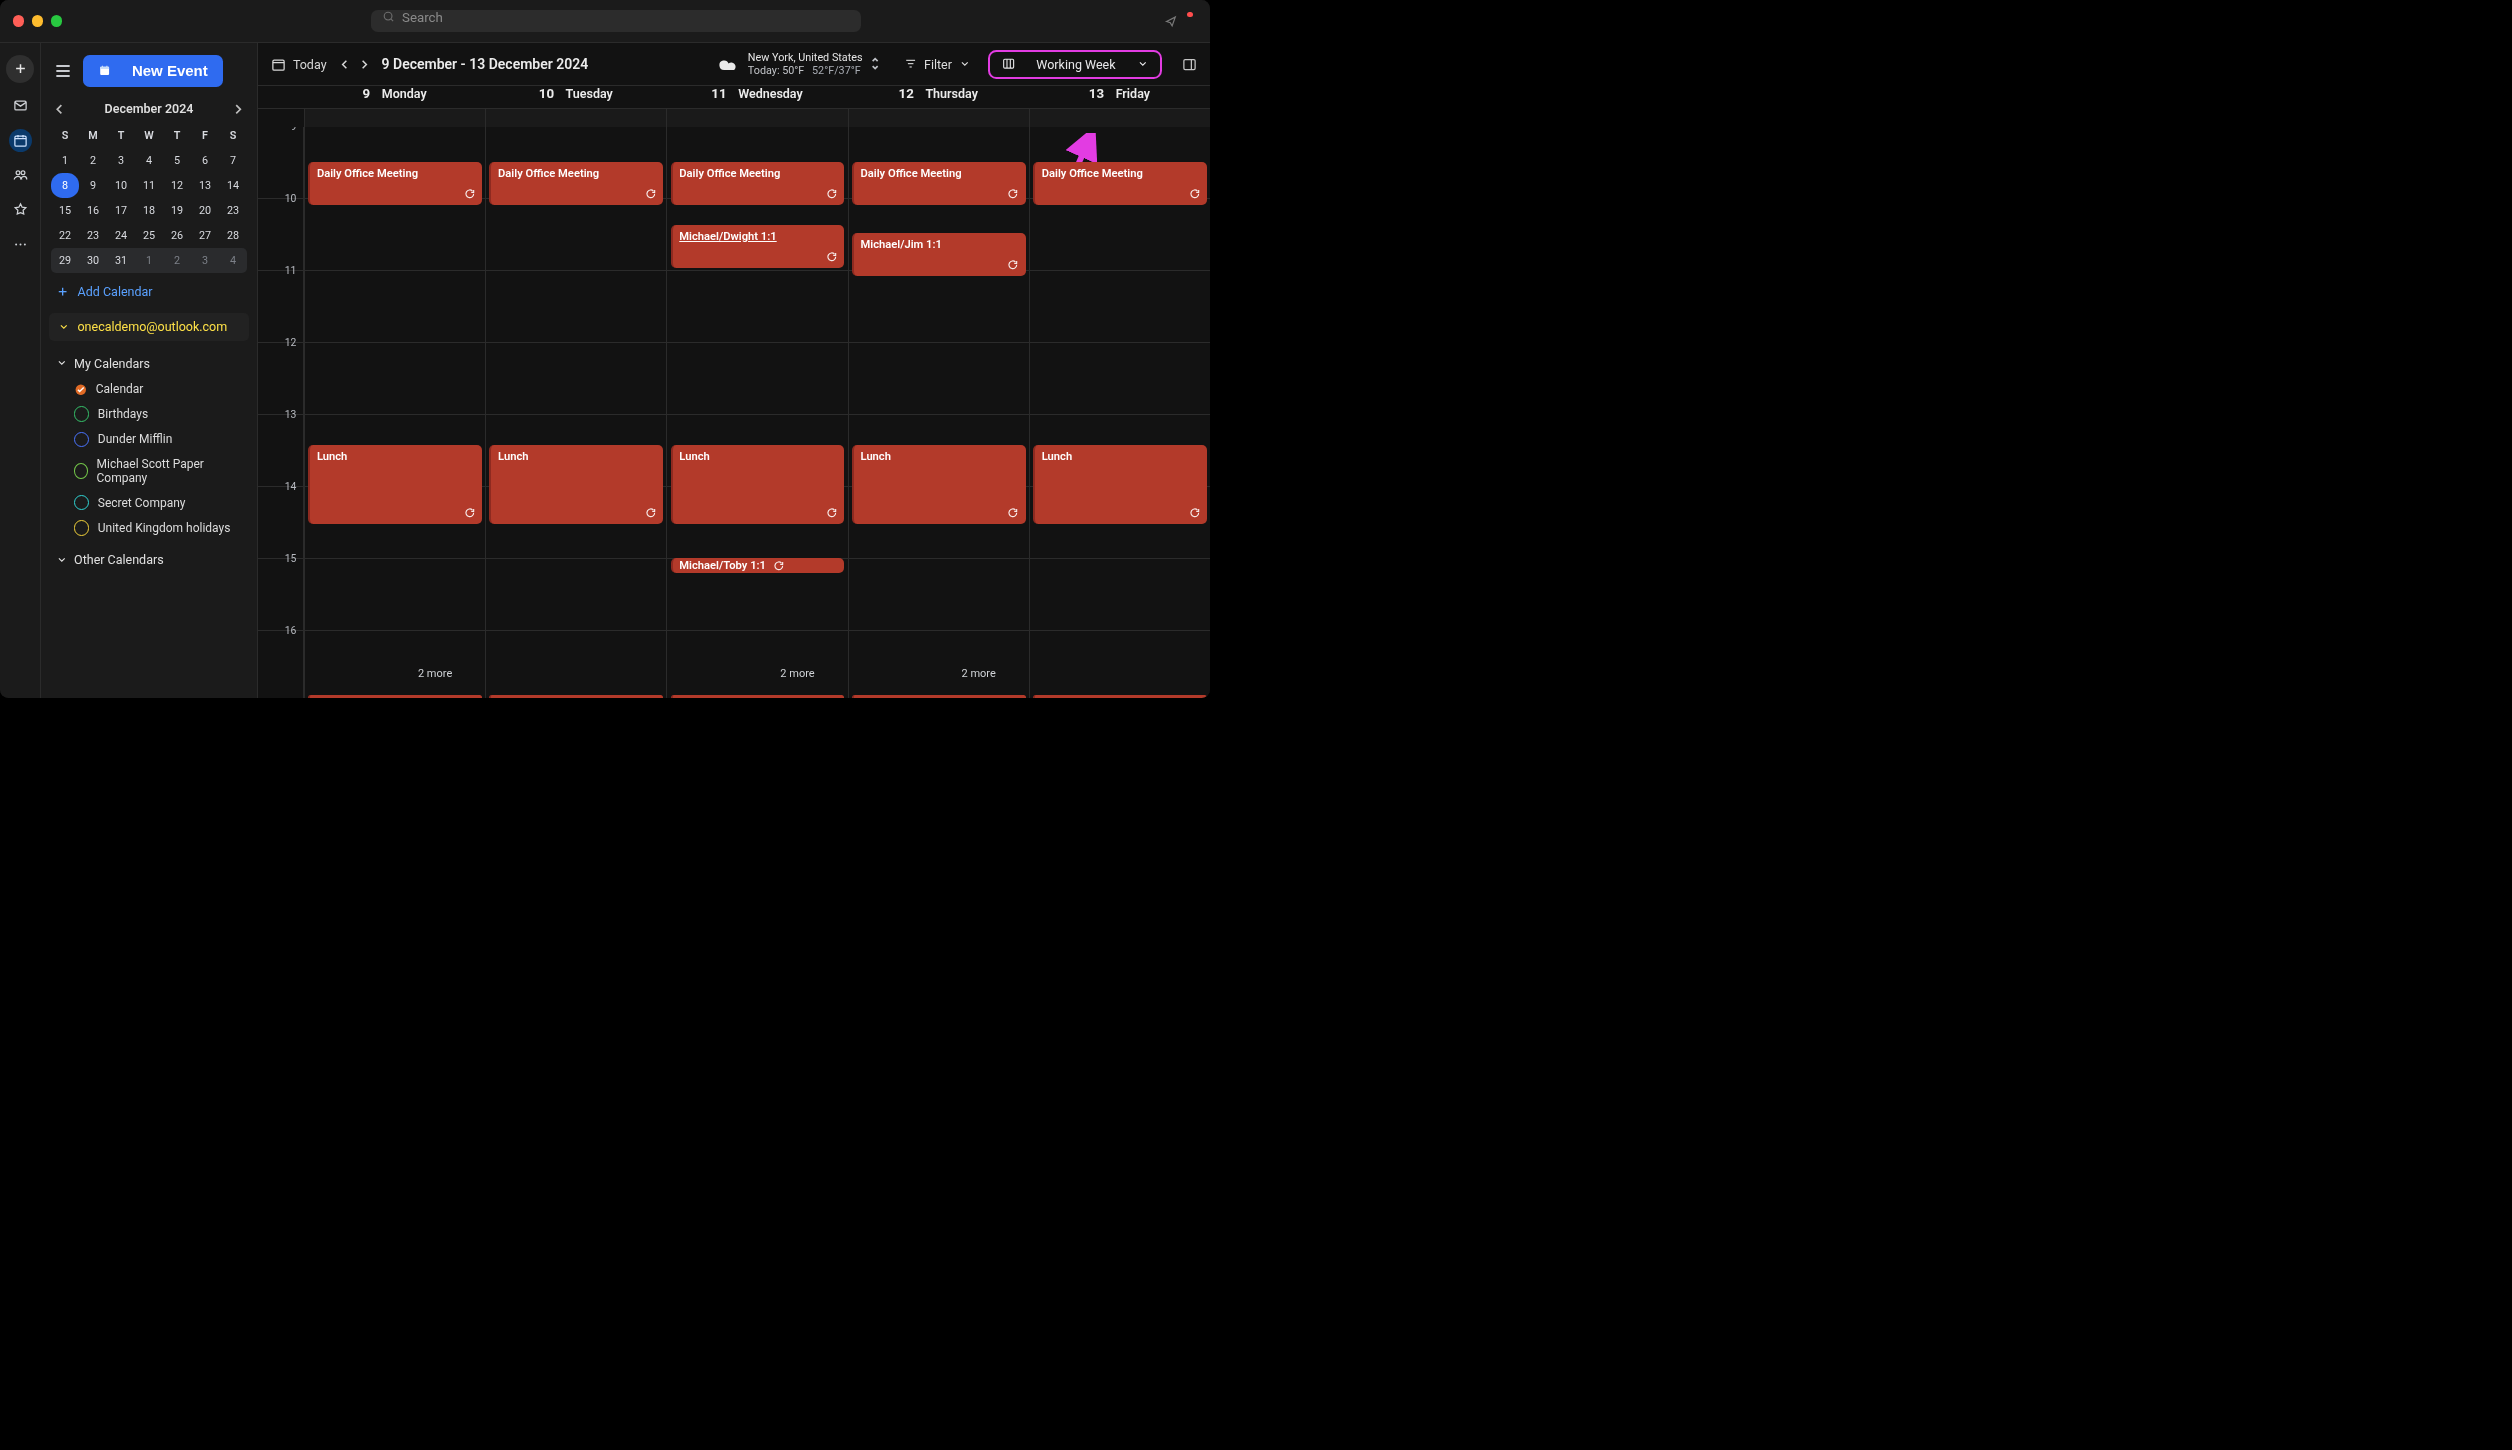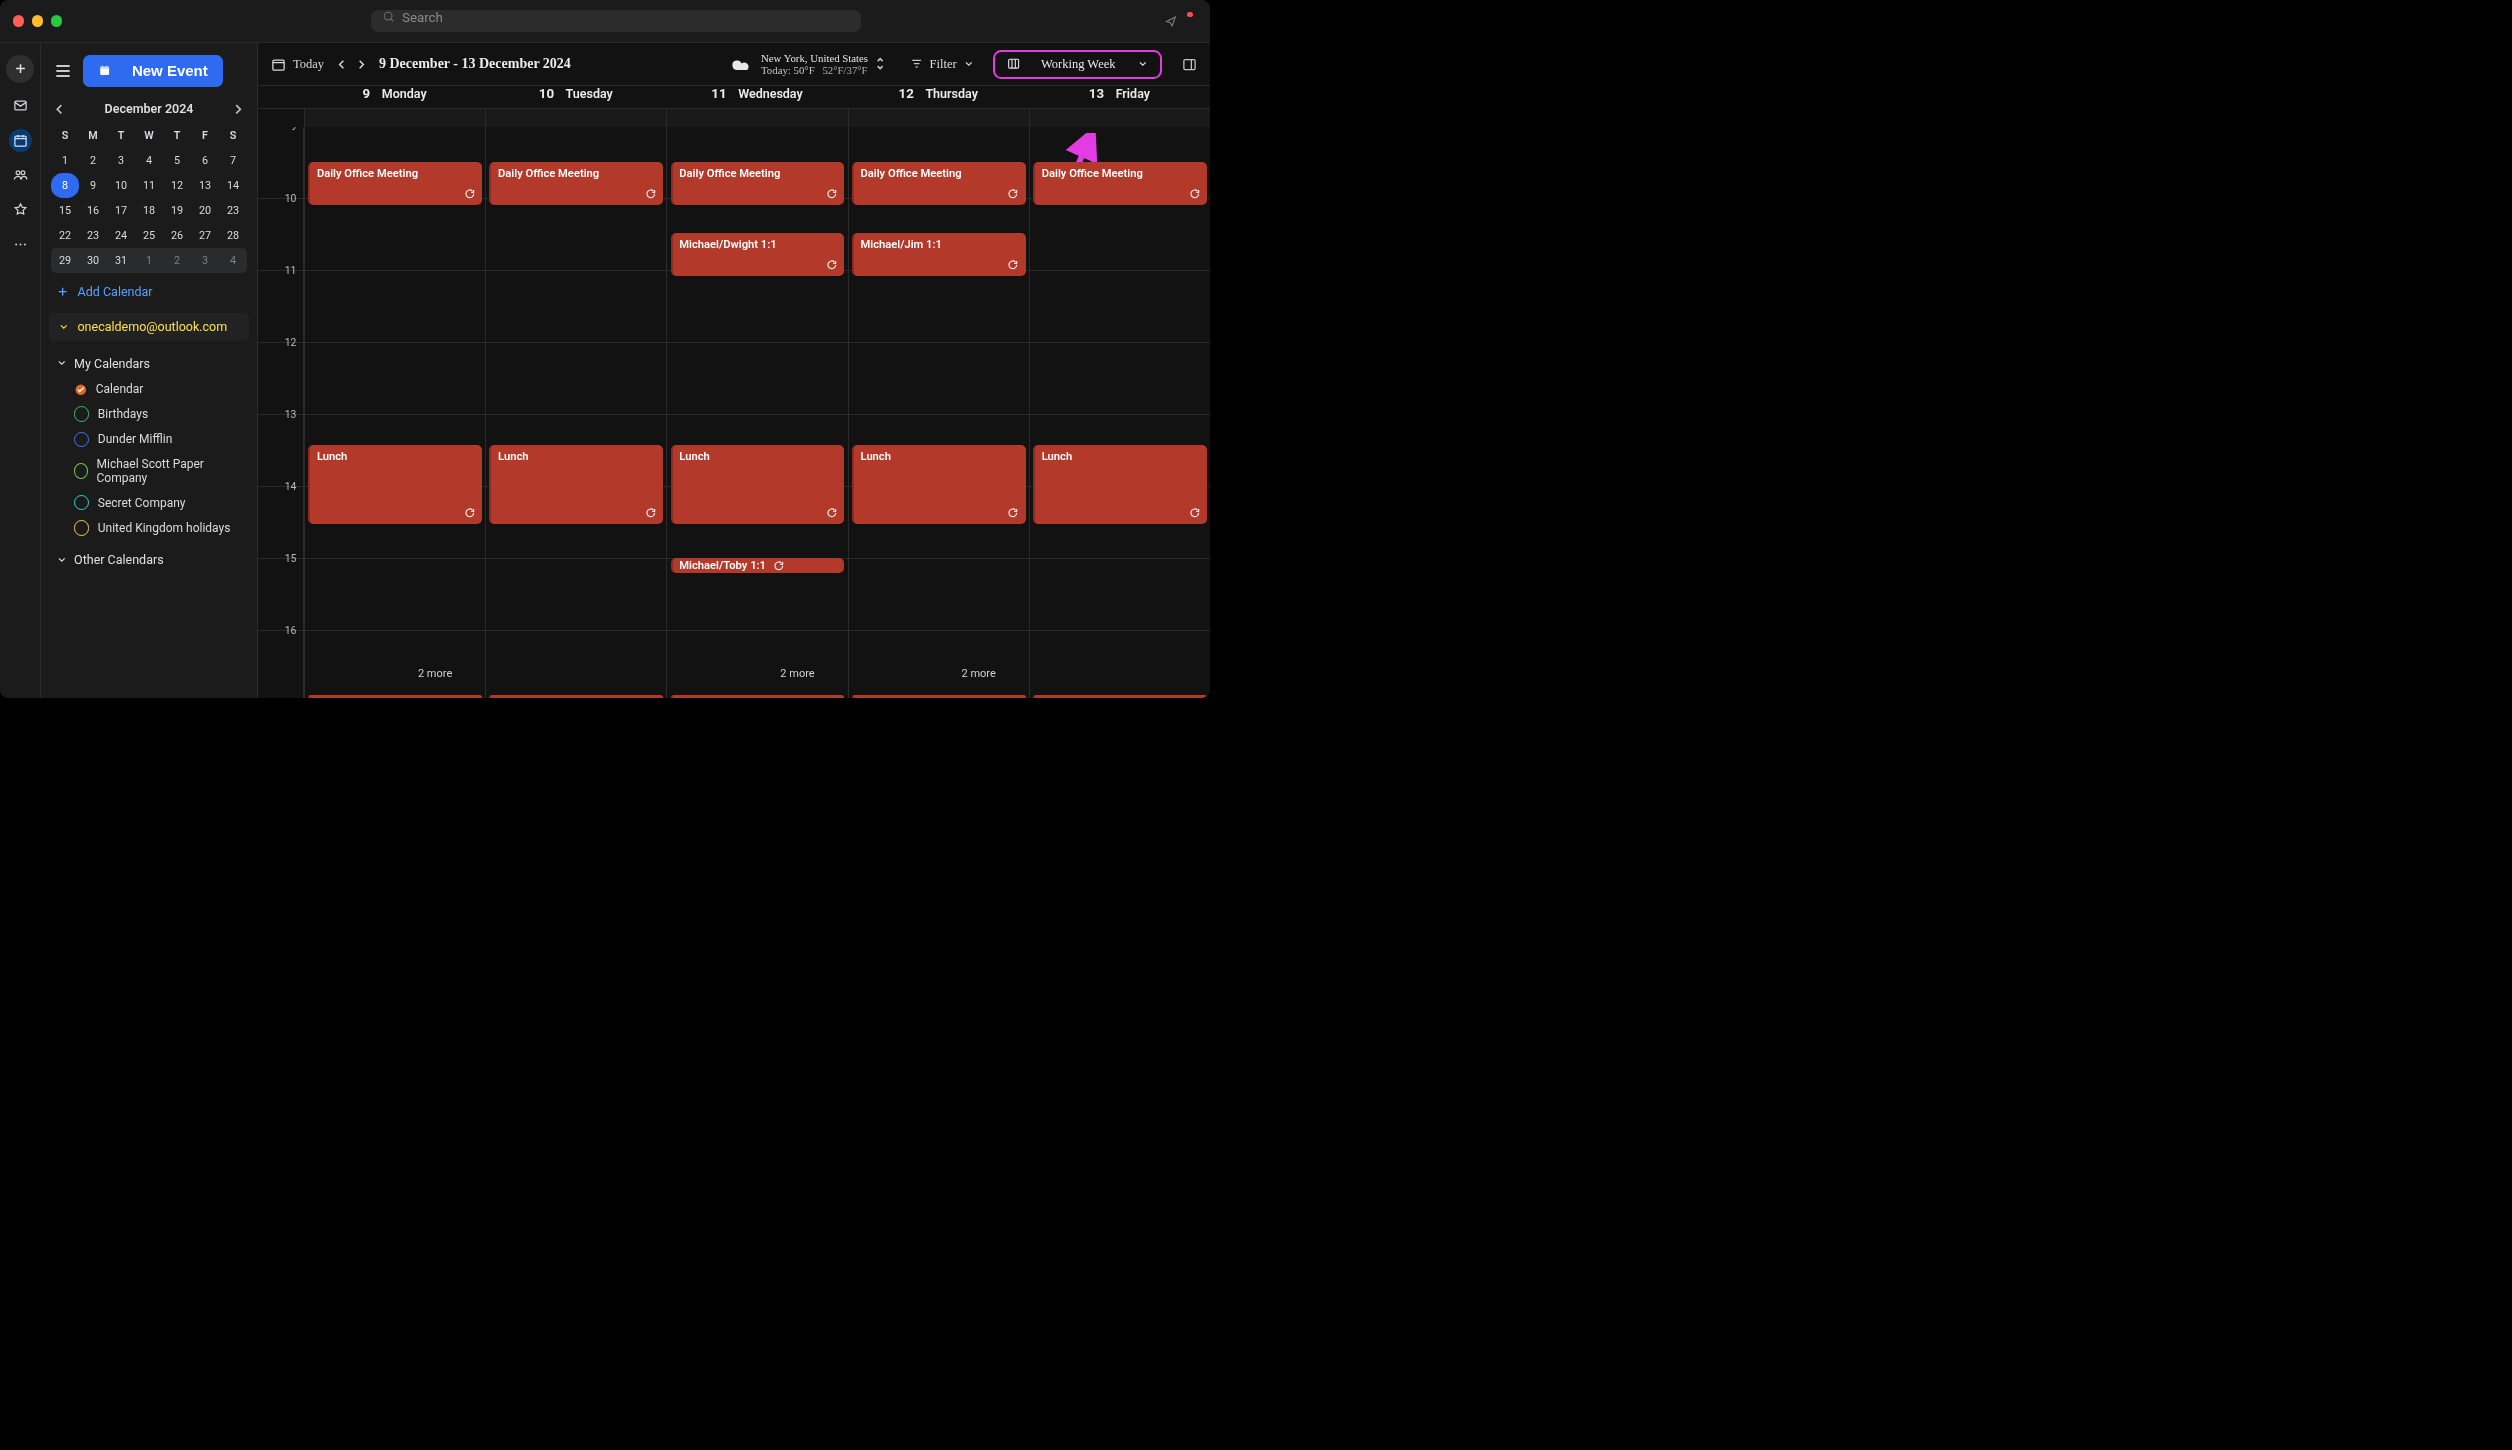--- a/index.html
+++ b/index.html
@@ -78,21 +78,21 @@
   .tree .section { display:flex; align-items:center; gap:6.6px; color:#e0e0e0; font-size:12.5px; padding:5px 3.3px; }
   .tree .section svg { width:11.6px; height:11.6px; }
   .cal-list { list-style:none; margin:1.7px 0 6.6px 0; padding:0; }
   .cal-list li { display:flex; align-items:center; gap:8.3px; padding:5px 3.3px 5px 21.6px; color:#dcdcdc; font-size:12px; }
   .chk { width:13.3px; height:13.3px; border-radius:50%; border:1.7px solid #888; display:inline-flex; align-items:center; justify-content:center; }
   .chk.check { border:none; }
   .chk.check svg { width:11.6px; height:11.6px; }
 
   
   .main { flex:1; display:flex; flex-direction:column; background:var(--bg-0); position:relative; }
-  .toolbar { height:42px; display:flex; align-items:center; gap:10px; padding:0 13.3px; border-bottom:0.8px solid var(--divider);font-family:Liberation Serif, serif; }
+  .toolbar { height:42px; display:flex; align-items:center; gap:10px; padding:0 13.3px; border-bottom:0.8px solid var(--divider); }
   .today-chip { display:flex; align-items:center; gap:6.6px; color:#d7d7d7; font-size:12.5px; }
   .nav-arrows { display:flex; gap:5px; color:#d7d7d7; }
   .range { font-size:14px; font-weight:600; color:#ececec; }
   .weather { margin-left:auto; display:flex; align-items:center; gap:8.3px; color:#cfd2d6; }
   .weather .loc { color:#e5e5e5; font-size:10.8px; }
   .weather .sub { color:#c2c4c8; font-size:10.8px; }
   .weather .sub .hi-lo { color:#a9adb4; margin-left:5px; }
   .weather .cloud { width:21.6px; height:15px; }
   .filter { display:flex; align-items:center; gap:6.6px; color:#dddddd; font-size:12.5px; margin-left:15px; }
   .viewsel { display:flex; align-items:center; gap:21px; color:#e8e8ea; font-size:12.5px; padding:5px 11.6px; border:2.5px solid var(--accent-magenta); border-radius:8.3px; margin-left:8.3px; }
@@ -531,21 +531,21 @@
                 <div class="hour"></div>
                 <div class="hour"></div>
                 <div class="hour"></div>
                 <div class="hour"></div>
                 <div class="hour"></div>
                 <div class="hour"></div>
                 <div class="event" style="top: 35px; height: 33px;"><span>Daily Office Meeting</span><svg class="rec" viewBox="0 0 24 24" fill="none" stroke="#fff" stroke-width="2.4">
                     <path d="M20 12a8 8 0 1 1-2.34-5.66"></path>
                     <polyline points="20 4 20 9 15 9"></polyline>
                   </svg></div>
-                <div class="event" style="top: 106px; height: 33px;"><span>Michael/Dwight 1:1</span><svg class="rec" viewBox="0 0 24 24" fill="none" stroke="#fff" stroke-width="2.4">
+                <div class="event" style="top: 98px; height: 33px; text-decoration: underline;"><span>Michael/Dwight 1:1</span><svg class="rec" viewBox="0 0 24 24" fill="none" stroke="#fff" stroke-width="2.4">
                     <path d="M20 12a8 8 0 1 1-2.34-5.66"></path>
                     <polyline points="20 4 20 9 15 9"></polyline>
                   </svg></div>
                 <div class="event" style="top: 318px; height: 69px;"><span>Lunch</span><svg class="rec" viewBox="0 0 24 24" fill="none" stroke="#fff" stroke-width="2.4">
                     <path d="M20 12a8 8 0 1 1-2.34-5.66"></path>
                     <polyline points="20 4 20 9 15 9"></polyline>
                   </svg></div>
                 <div class="event rec-inline short" style="top: 431px; height: 11.6px;">
                   <span>Michael/Toby 1:1</span>
                   <svg class="rec" viewBox="0 0 24 24" fill="none" stroke="#fff" stroke-width="2.4">

